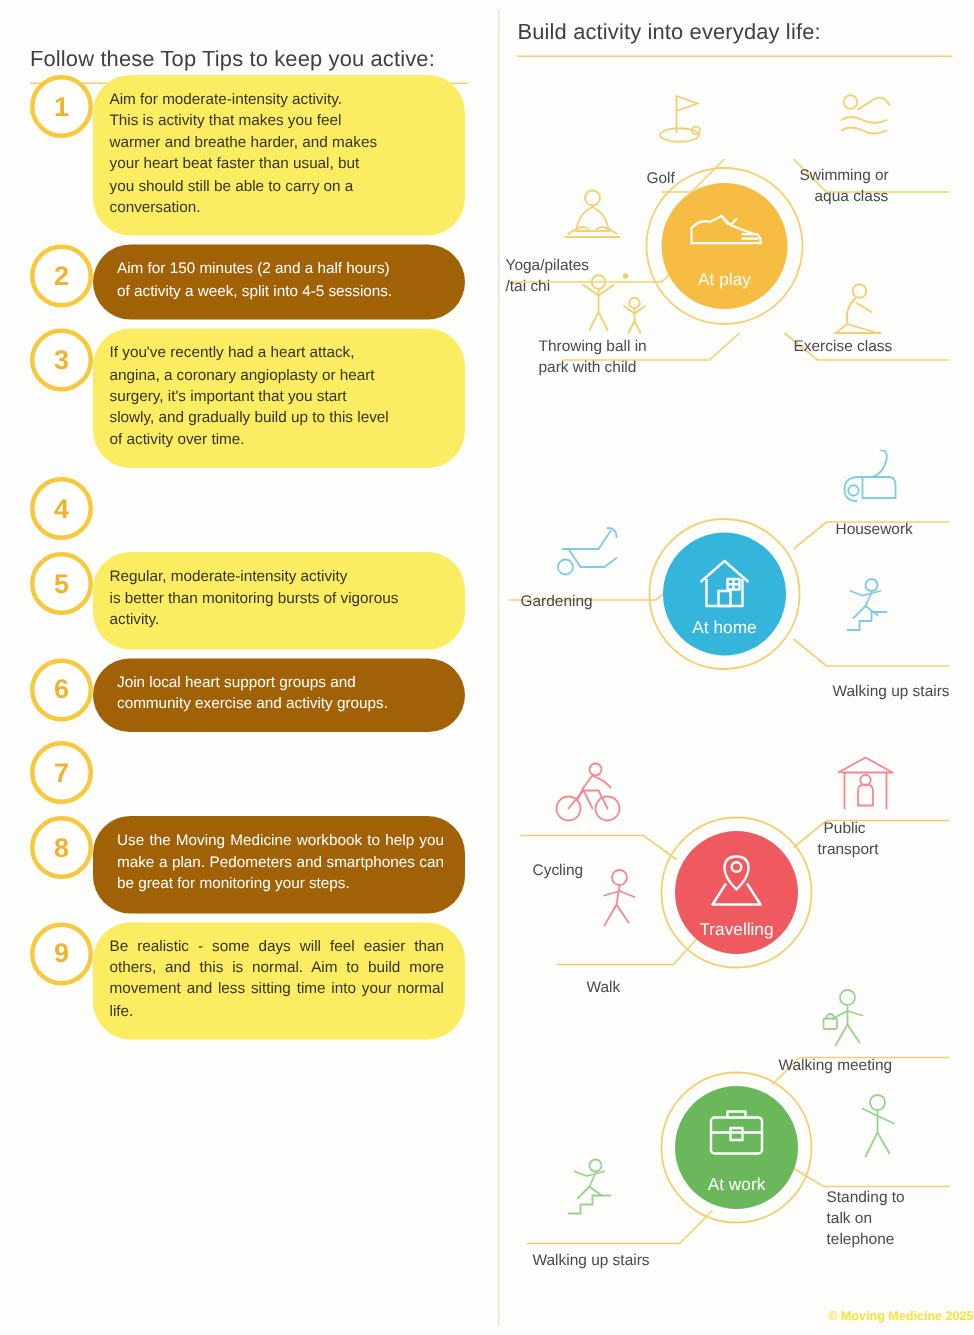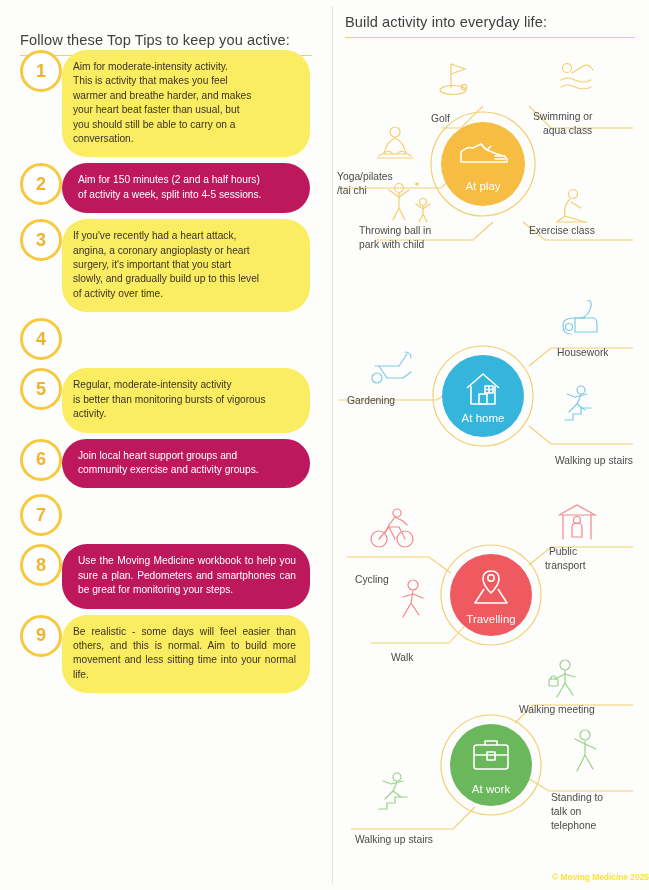--- a/index.html
+++ b/index.html
@@ -28,21 +28,21 @@
 
   .tips { position: absolute; left: 0; top: 50px; width: 332px; }
   .tip { position: relative; margin-bottom: 6px; min-height: 44px; }
   .tip-card {
     margin-left: 62px; margin-right: 22px;
     border-radius: 25px;
     padding: 10px 14px 11px 11px;
     font-size: 10.2px; line-height: 14.4px;
   }
   .tip-card.light { background: #fbed62; color: #3a3226; }
-  .tip-card.deep  { background: #be185d; color: #ffffff; padding-left: 16px; }
+  .tip-card.deep  { background: #a16207; color: #ffffff; padding-left: 16px; }
   .tip-card.justify { text-align: justify; }
   .tip-card p { white-space: pre-line; }
 
   .tip-badge {
     position: absolute; left: 20px; top: 0;
     width: 42px; height: 42px; border-radius: 50%;
     background: #ffffff; border: 3.4px solid #f7c93f;
     display: flex; align-items: center; justify-content: center;
     color: #f0b32e; font-size: 18px; font-weight: 700;
     z-index: 3;
@@ -127,21 +127,21 @@
             <p>Join local heart support groups and
 community exercise and activity groups.</p>
           </div>
         </div>
         <div class="tip">
           <div class="tip-badge">7</div>
         </div>
         <div class="tip">
           <div class="tip-badge">8</div>
           <div class="tip-card deep justify">
-            <p>Use the Moving Medicine workbook to help you sure a plan. Pedometers and smartphones can be great for monitoring your steps.</p>
+            <p>Use the Moving Medicine workbook to help you make a plan. Pedometers and smartphones can be great for monitoring your steps.</p>
           </div>
         </div>
         <div class="tip">
           <div class="tip-badge">9</div>
           <div class="tip-card light justify">
             <p>Be realistic - some days will feel easier than others, and this is normal. Aim to build more movement and less sitting time into your normal life.</p>
           </div>
         </div>
       </div>
   </div>

